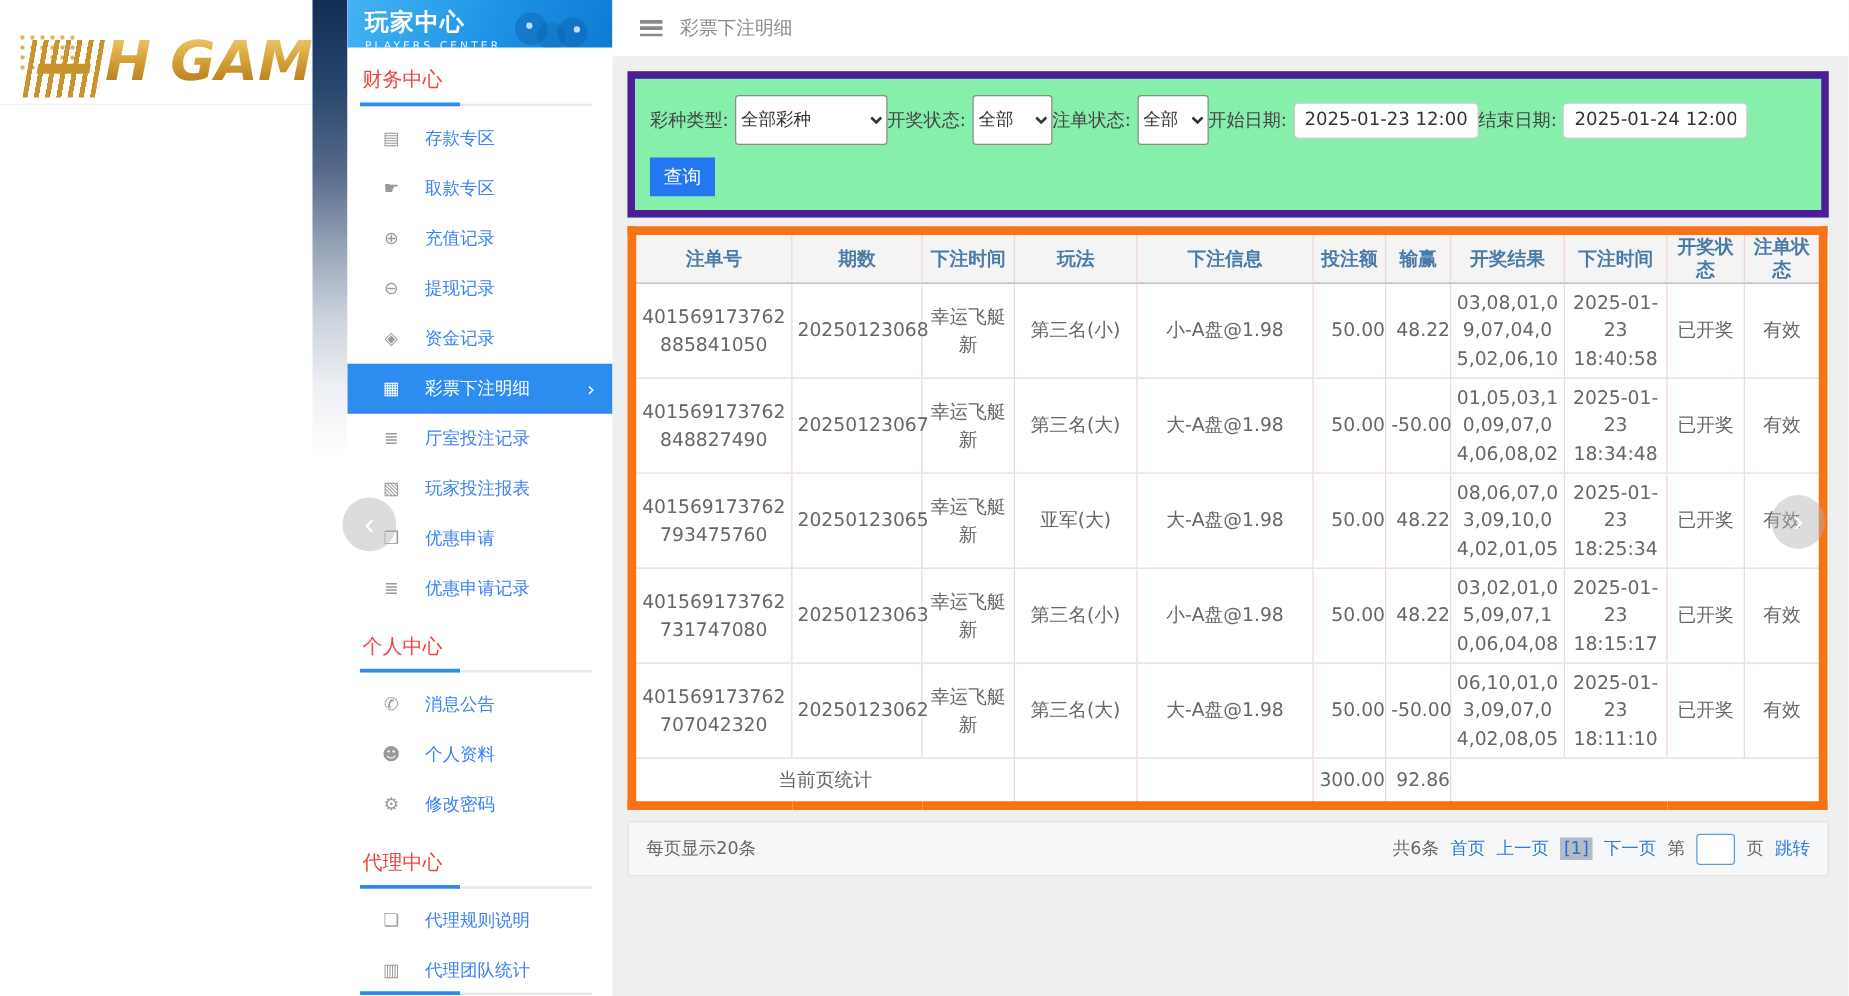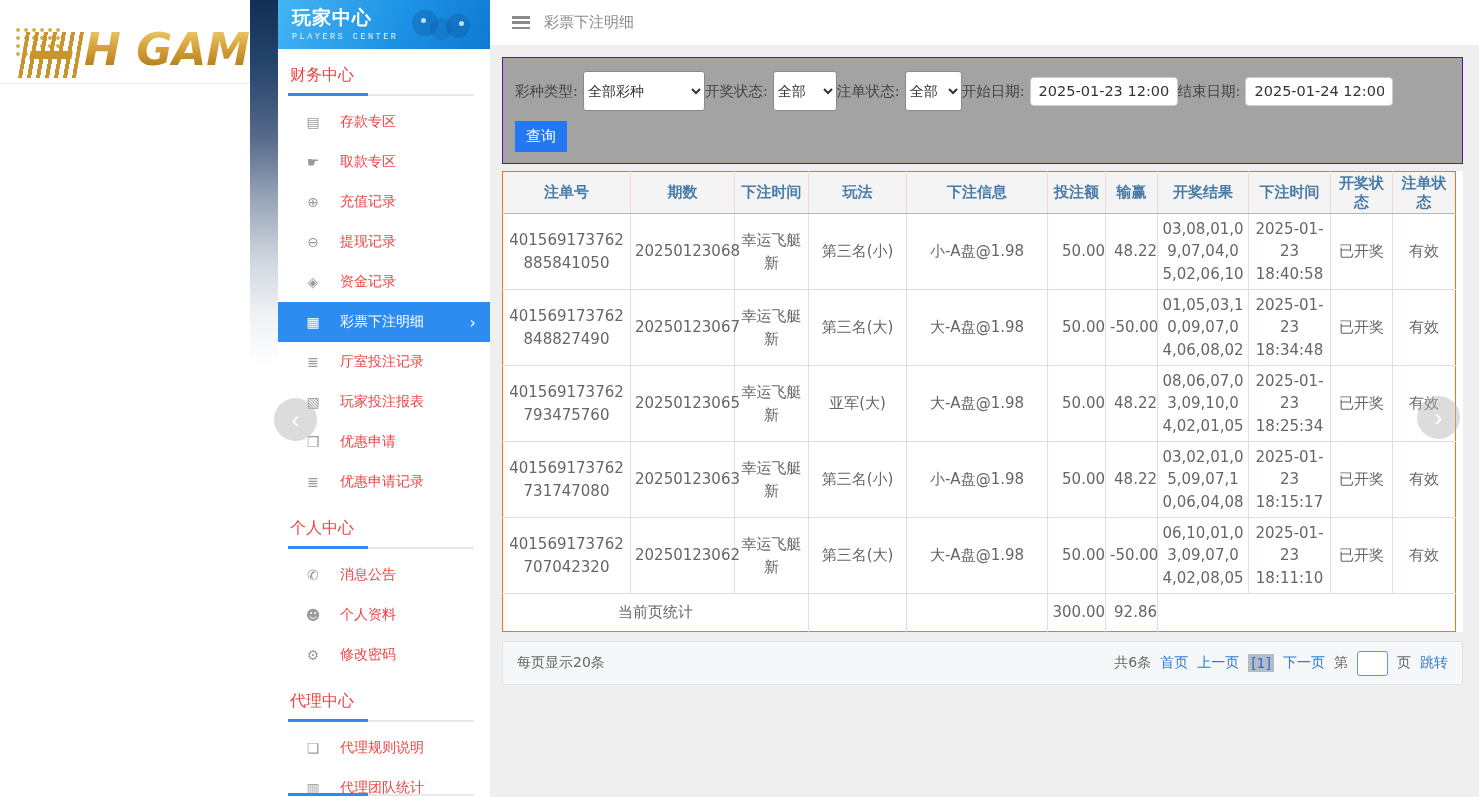--- a/index.html
+++ b/index.html
@@ -21,74 +21,74 @@
     letter-spacing:0px; white-space:nowrap;
     background:linear-gradient(180deg,#f3d27a 0%,#d7a33a 45%,#a86f15 100%);
     -webkit-background-clip:text; background-clip:text; color:transparent; }
 
   
   .side-strip { position:absolute; left:250px; top:0; width:28px; height:797px;
     background:linear-gradient(180deg,#112f55 0%,#29486d 9%,#55688a 17%,#98a5b8 25%,#ccd3dd 32%,#eef0f4 39%,#ffffff 46%,#ffffff 100%); }
 
   
   .sidebar { position:absolute; left:278px; top:0; width:212px; height:797px; background:#fff; }
-  .sb-header { position:relative; height:49px; padding:5px 0 0 14px; overflow:hidden;
-    background:linear-gradient(115deg,#45b4f4 0%,#1b90e4 60%,#0f7ad2 100%);font-family:Liberation Mono, monospace; }
+  .sb-header { position:relative; height:38px; padding:5px 0 0 14px; overflow:hidden;
+    background:linear-gradient(115deg,#45b4f4 0%,#1b90e4 60%,#0f7ad2 100%); }
   .sb-title { color:#fff; font-size:19px; font-weight:bold; letter-spacing:1px; }
   .sb-sub { color:#eaf6ff; font-size:8.5px; letter-spacing:2.5px; margin-top:1px; }
   .gamepad { position:absolute; right:14px; top:4px; width:64px; height:40px; }
   .gamepad i { position:absolute; border-radius:50%; background:rgba(10,80,150,.30); }
   .gamepad i:nth-child(1){ left:0; top:6px; width:26px; height:26px; }
   .gamepad i:nth-child(2){ right:6px; top:10px; width:24px; height:24px; }
   .gamepad i:nth-child(3){ left:18px; top:14px; width:22px; height:22px; background:rgba(10,80,150,.22); }
   .gamepad b { position:absolute; width:5px; height:5px; border-radius:50%; background:rgba(255,255,255,.75); }
   .gamepad b:nth-of-type(1){ left:9px; top:14px; } .gamepad b:nth-of-type(2){ right:12px; top:17px; }
 
   .menu-section { padding-top:8px; }
   .section-title { color:#ef4444; font-size:16px; padding:8px 0 8px 12px; }
   .section-underline { margin-left:10px; width:186px; height:2px; background:#e8e8e8; position:relative; }
   .section-underline span { position:absolute; left:0; top:-1px; width:80px; height:3px; background:#2d8cf0; display:block; }
   .section-items { padding-top:6px; }
   .menu-item { position:relative; height:40px; display:flex; align-items:center; padding-left:25px; cursor:pointer; }
   .mi-icon { width:20px; text-align:center; font-size:14px; color:#9a9a9a; flex:none; }
-  .mi-label { margin-left:17px; font-size:14px; color:#ef4444; }
+  .mi-label { margin-left:17px; font-size:14px; color:#3b82f6; }
   .menu-item.active { background:#2d8cf0; }
   .menu-item.active .mi-icon, .menu-item.active .mi-label { color:#fff; }
   .mi-chevron { position:absolute; right:14px; color:#fff; font-size:16px; }
   .sb-bottom-line { position:absolute; top:794px; left:10px; width:186px; height:2px; background:#e8e8e8; }
   .sb-bottom-line span { display:block; width:80px; height:3px; margin-top:-1px; background:#2d8cf0; }
 
   
   .nav-circle { position:absolute; width:43px; height:43px; border-radius:50%; border:none;
     background:rgba(178,178,178,.45); color:#fff; font-size:24px; line-height:40px; text-align:center;
     cursor:pointer; z-index:6; }
   .nav-left { left:274px; top:398px; }
   .nav-right { left:1417px; top:396px; }
 
   
   .main { position:absolute; left:490px; top:0; width:989px; height:797px; background:#efeff0; }
   .topbar { height:45px; background:#fff; display:flex; align-items:center; padding-left:22px; }
   .hamburger { width:18px; height:13px; display:inline-flex; flex-direction:column; justify-content:space-between; cursor:pointer; }
   .hamburger i { display:block; height:2.5px; background:#8a8a8a; }
   .page-title { margin-left:14px; font-size:15px; color:#8a8a8a; }
 
-  .filter-panel { margin:12px 16px 0 12px; background:#a3a3a3; border:1px solid #4c1d95; padding:13px 12px 11px; }
+  .filter-panel { margin:12px 16px 0 12px; background:#86efac; border:6px solid #4c1d95; padding:13px 12px 11px; }
   .filter-row { display:flex; align-items:center; white-space:nowrap; }
   .filter-row label { font-size:14.5px; color:#444; margin-right:5px; }
   .gap { }
   .sel { height:40px; border:1px solid #8a8a8a; border-radius:3px; background:#fff; font-size:14px; color:#333;
     font-family:inherit; }
   .sel-lg { width:122px; } .sel-md { width:64px; } .sel-sm { width:57px; }
   .date-input { width:148px; height:29px; border:1px solid #ccc; border-radius:4px; padding:0 8px;
     font-size:14.5px; color:#333; font-family:inherit; }
   .search-btn { margin-top:10px; width:52px; height:31px; background:#2377f0; border:none; border-radius:0;
     color:#fff; font-size:15px; cursor:pointer; font-family:inherit; }
 
   .table-panel { margin:7px 16px 0 12px; background:#fff; }
-  table { width:953px; border-collapse:collapse; table-layout:fixed; border:1px solid #f97316; }
+  table { width:953px; border-collapse:collapse; table-layout:fixed; border:7px solid #f97316; }
   th { height:42px; background:#f4f4f4; color:#4a7ba7; font-size:15px; font-weight:bold;
     border-bottom:1px solid #b5b5b5; border-left:1px solid #f2d6d6; padding:0 2px; }
   th:first-child { border-left:none; }
   td { height:76px; text-align:center; color:#666; font-size:15px; border-left:1px solid #f0d8d8;
     border-top:1px solid #f0d8d8; padding:2px 4px; line-height:1.5; vertical-align:middle; }
   td:first-child { border-left:none; }
   td.betid, td.result { word-break:break-all; }
   td.num { text-align:right; padding-right:0; }
   tbody.summary td { height:38px; border-top:1px solid #ddd; }
 

